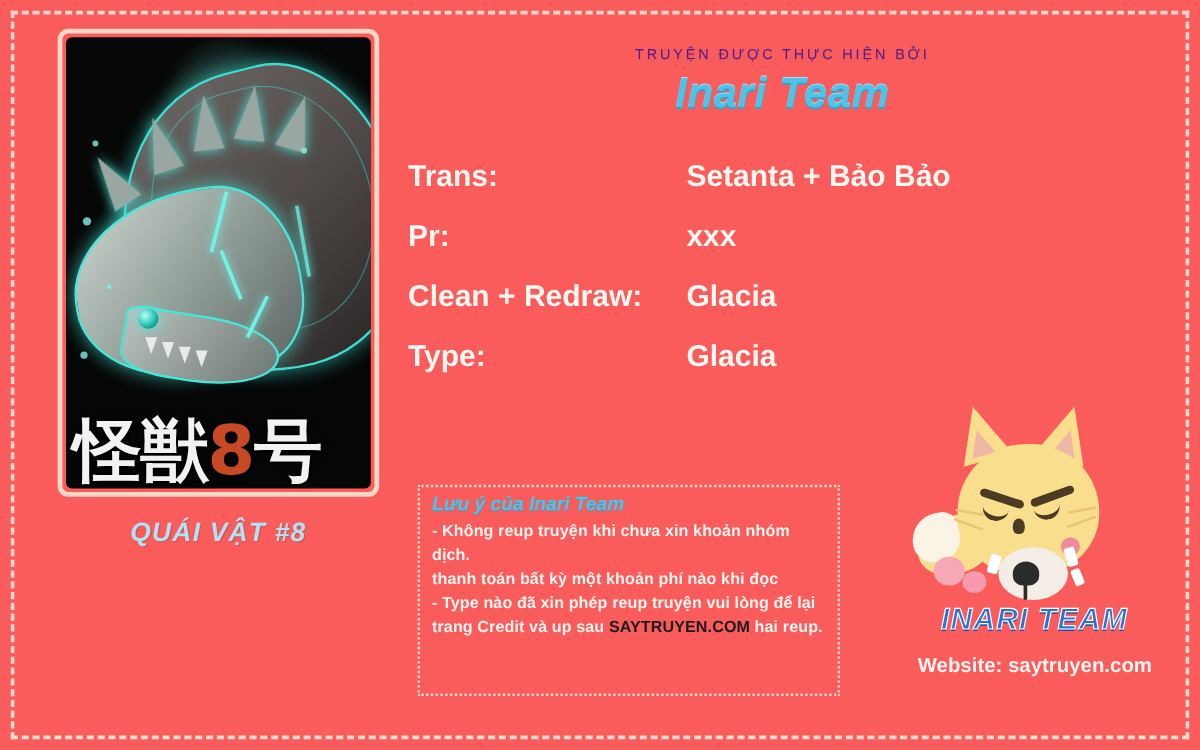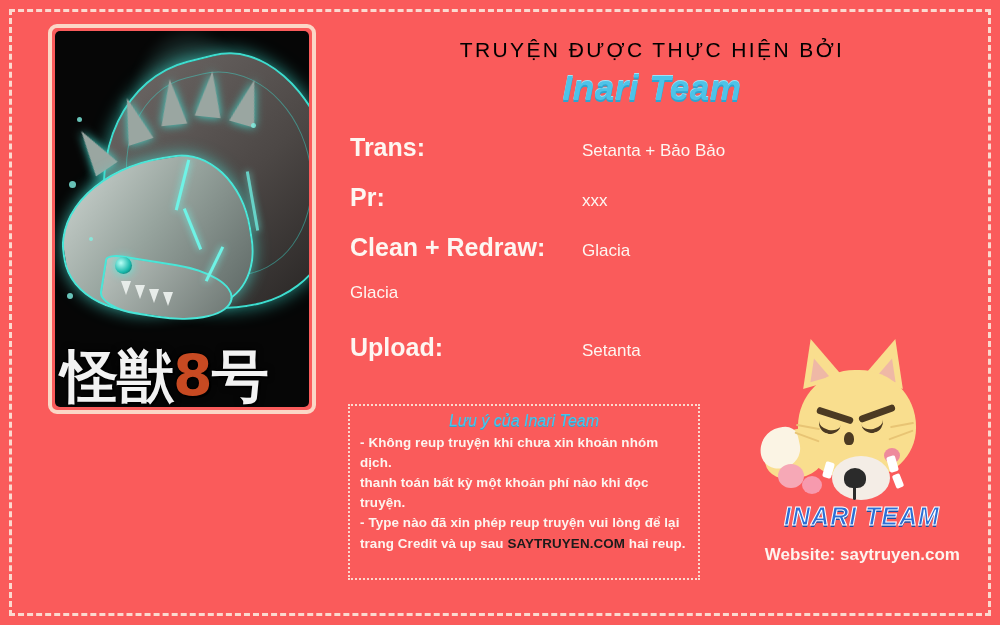--- a/index.html
+++ b/index.html
@@ -137,73 +137,72 @@
     letter-spacing:1px;
     color:#AEE4F5;
     text-shadow:1px 1px 0 rgba(0,0,0,.13);
   }
 
   
   .credit-head{
     position:absolute;left:352px;top:38px;width:600px;text-align:center;
   }
   .credit-head .kicker{
-    font-size:21px;
+    font-size:12px;
     letter-spacing:2.4px;
     font-weight:400;
-    color:#000000;
+    color:#4c1d95;
     text-shadow:0 1px 0 rgba(0,0,0,.08);
   }
   .credit-head .brand{
     margin-top:6px;
     font-size:35px;
     font-weight:700;
     font-style:italic;
     letter-spacing:.5px;
     color:#4EC3E8;
     text-shadow:0 2px 0 #2FA4CE, 0 -1px 0 #9FE2F6;
   }
 
   .credits{
-    position:absolute;left:350px;top:133px;
+    position:absolute;left:340px;top:133px;
     width:600px;
   }
   .credit-row{
     display:flex;
     align-items:baseline;
     margin-bottom:12px;
     height:38px;
   }
   .credit-label{
     width:232px;
     font-size:25px;
     font-weight:700;
     color:#FDF6F1;
     white-space:nowrap;
   }
   .credit-value{
-    font-size:17px;
-    font-weight:400;
+    font-size:25px;
+    font-weight:700;
     color:#FDF6F1;
     white-space:nowrap;
   }
 
   
   .note-box{
     position:absolute;
     left:348px;top:404px;
     width:352px;height:176px;
     border:2px dotted #FBD9CF;
     box-sizing:border-box;
     padding:6px 10px 0 10px;
   }
   .note-title{
-    text-align:center;
     font-size:16px;
-    font-weight:400;
+    font-weight:700;
     font-style:italic;
     color:#4EC3E8;
     text-shadow:0 1px 0 #2FA4CE;
     margin-bottom:3px;
   }
   .note-line{
     font-size:13.4px;
     font-weight:700;
     color:#FDF4EF;
     line-height:1.5;
@@ -350,20 +349,21 @@
 
         <div class="k-speck" style="left:22px;top:86px;width:5px;height:5px;"></div>
         <div class="k-speck" style="left:14px;top:150px;width:7px;height:7px;"></div>
         <div class="k-speck" style="left:34px;top:206px;width:4px;height:4px;"></div>
         <div class="k-speck" style="left:12px;top:262px;width:6px;height:6px;"></div>
         <div class="k-speck" style="left:196px;top:92px;width:5px;height:5px;"></div>
 
         <div class="cover-title-jp"><span>怪獣</span><span class="num">8</span><span>号</span></div>
       </div>
     </div>
+    <div class="cover-sub">QUÁI VẬT #8</div>
   </div>
 
   <div class="credit-head">
     <div class="kicker">TRUYỆN ĐƯỢC THỰC HIỆN BỞI</div>
     <div class="brand">Inari Team</div>
   </div>
 
   <div class="credits">
     <div class="credit-row">
       <div class="credit-label">Trans:</div>
@@ -371,33 +371,29 @@
     </div>
     <div class="credit-row">
       <div class="credit-label">Pr:</div>
       <div class="credit-value">xxx</div>
     </div>
     <div class="credit-row">
       <div class="credit-label">Clean + Redraw:</div>
       <div class="credit-value">Glacia</div>
     </div>
     <div class="credit-row">
+      <div class="credit-label">Type:</div>
       <div class="credit-value">Glacia</div>
-    </div>
-    <div class="credit-row">
-      <div class="credit-label">Upload:</div>
-      <div class="credit-value">Setanta</div>
     </div>
   </div>
 
   <div class="note-box">
     <div class="note-title">Lưu ý của Inari Team</div>
     <div class="note-line">- Không reup truyện khi chưa xin khoản nhóm dịch.</div>
     <div class="note-line">thanh toán bất kỳ một khoản phí nào khi đọc</div>
-    <div class="note-line">truyện.</div>
     <div class="note-line">- Type nào đã xin phép reup truyện vui lòng để lại</div>
     <div class="note-line"><span>trang Credit và up sau </span><b>SAYTRUYEN.COM</b><span> hai reup.</span></div>
   </div>
 
   <div class="mascot">
     <div class="fx fox-tail"></div>
     <div class="fx fox-tail-tip"></div>
     <div class="fx fox-flower a"></div>
     <div class="fx fox-flower b"></div>
     <div class="fx fox-body"></div>

